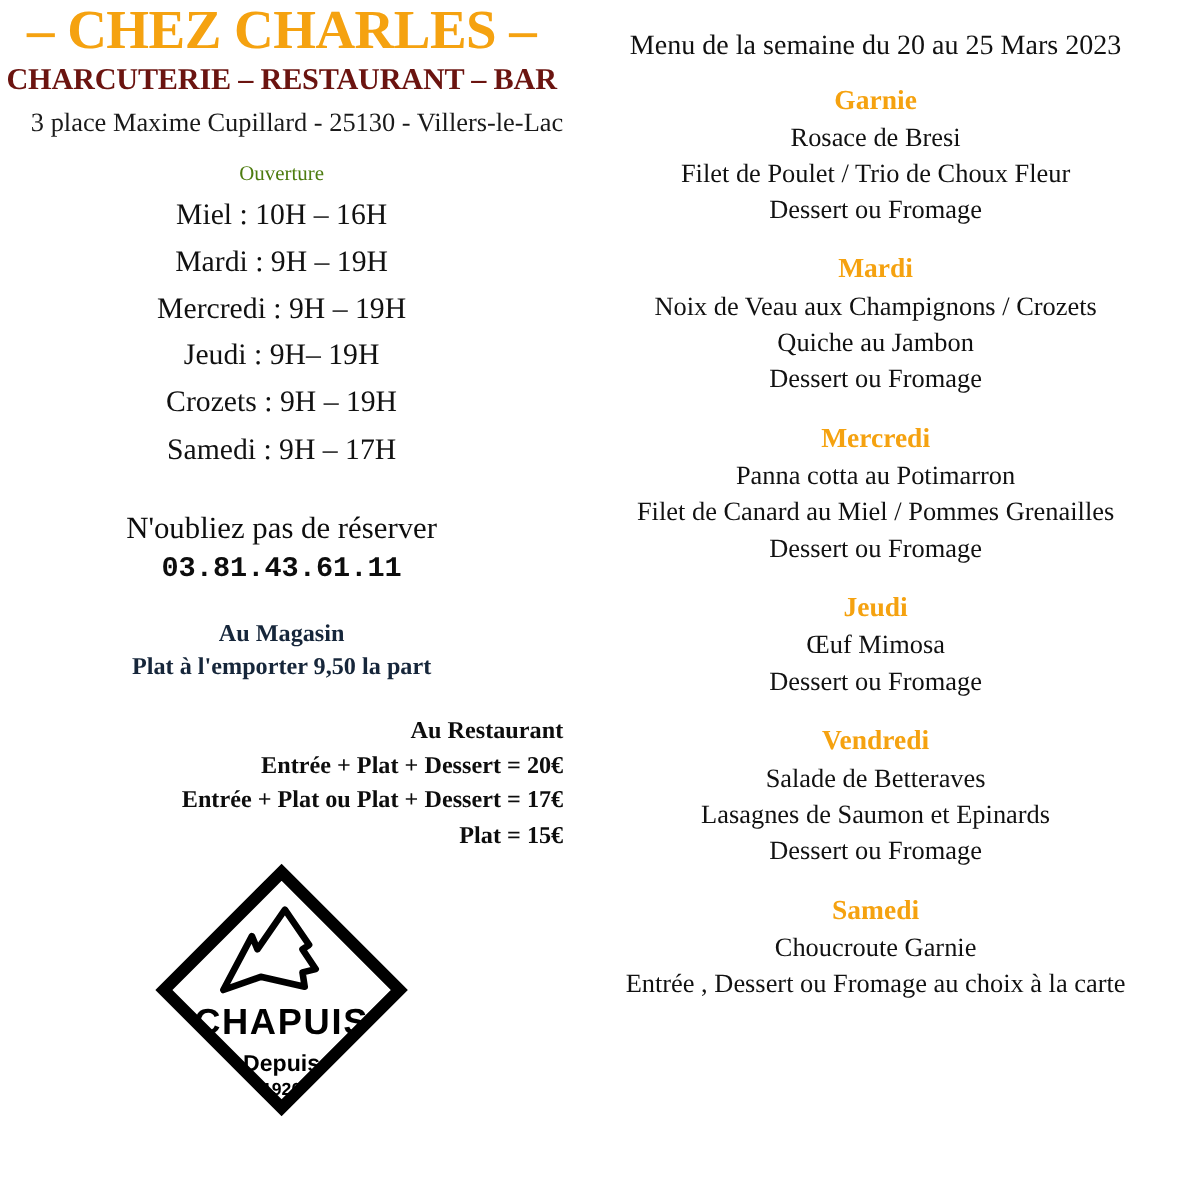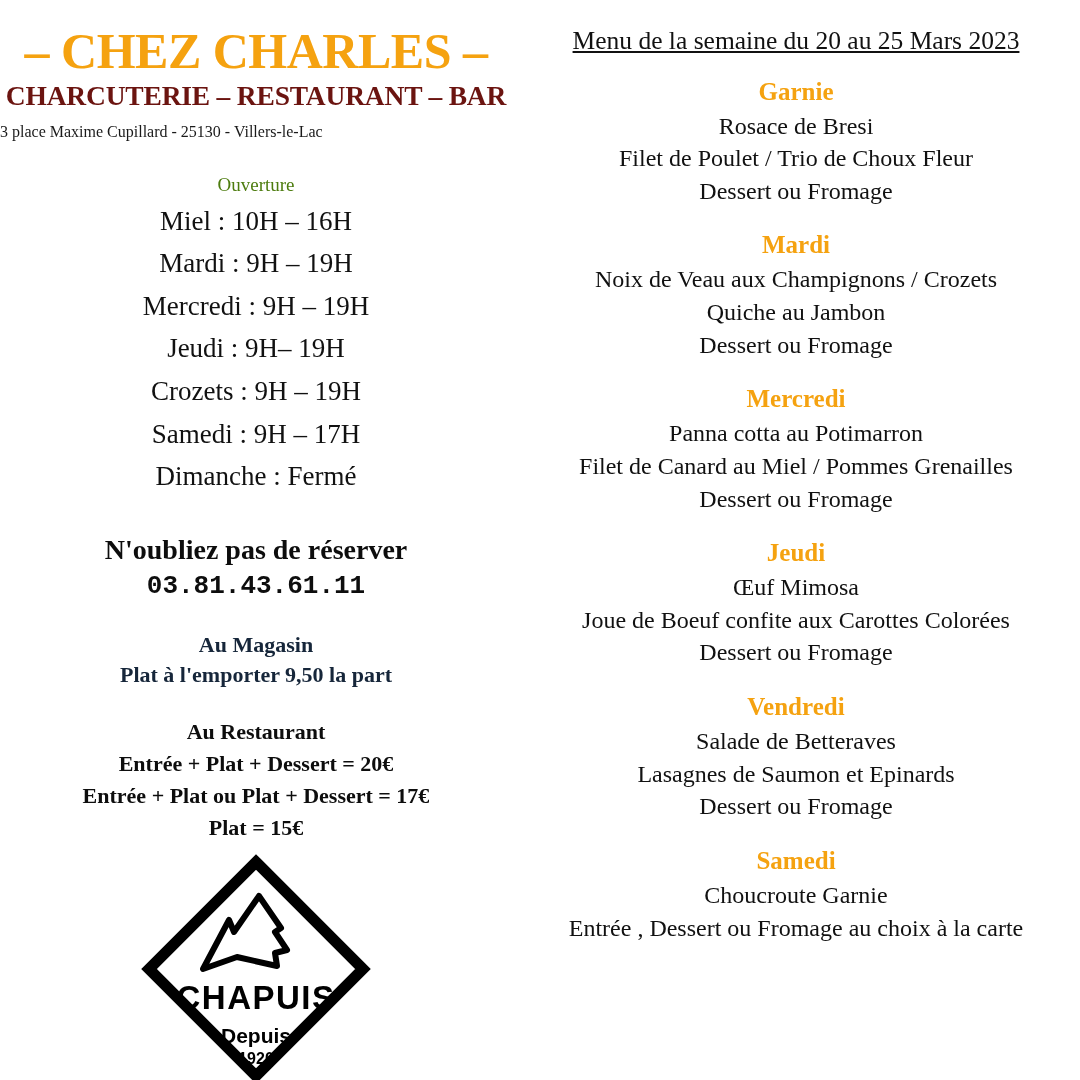--- a/index.html
+++ b/index.html
@@ -18,21 +18,21 @@
     position: relative;
     width: 1080px;
     height: 1080px;
     display: flex;
   }
 
   
   .left-col {
     width: 512px;
     position: relative;
-    padding-top: 26px;
+    padding-top: 2px;
   }
 
   .brand-title {
     text-align: center;
     color: #F5A210;
     font-size: 50px;
     font-weight: 700;
     letter-spacing: -0.5px;
     line-height: 1;
     margin: 0 0 6px 0;
@@ -44,25 +44,25 @@
     color: #6B1410;
     font-size: 27.5px;
     font-weight: 700;
     letter-spacing: -0.2px;
     line-height: 1;
     margin: 0 0 14px 0;
     white-space: nowrap;
   }
 
   .brand-address {
-    text-align: left;
+    text-align: right;
     color: #1a1a1a;
-    font-size: 16px;
-    line-height: 1;
-    margin: 0 0 30px 0;
+    font-size: 24px;
+    line-height: 1;
+    margin: 0 0 20px 0;
   }
 
   .hours {
     text-align: center;
     margin: 0;
   }
   .hours-title {
     font-size: 19px;
     line-height: 1.58;
     color: #4d7c0f;
@@ -72,21 +72,21 @@
     line-height: 1.58;
     color: #111;
   }
 
   .reserve-block {
     text-align: center;
     margin-top: 34px;
   }
   .reserve-title {
     font-size: 28px;
-    font-weight: 700;
+    font-weight: 400;
     line-height: 1.3;
     color: #0d0d0d;
   }
   .reserve-phone {
     font-size: 26px;
     font-weight: 700;
     line-height: 1.35;
     color: #0d0d0d;
     font-family: Liberation Mono, monospace;
   }
@@ -101,21 +101,21 @@
     font-weight: 700;
     line-height: 1.38;
   }
   .shop-line {
     font-size: 22px;
     font-weight: 700;
     line-height: 1.38;
   }
 
   .resto-block {
-    text-align: center;
+    text-align: right;
     margin-top: 26px;
     color: #0d0d0d;
   }
   .resto-title {
     font-size: 22px;
     font-weight: 700;
     line-height: 1.45;
   }
   .resto-line {
     font-size: 22px;
@@ -136,21 +136,20 @@
     padding-top: 28px;
     text-align: center;
   }
 
   .menu-header {
     font-size: 25.5px;
     color: #111;
     line-height: 1;
     margin: 0 0 22px 0;
     white-space: nowrap;
-    text-decoration: underline;
   }
 
   .day-block {
     margin-bottom: 22px;
   }
   .day-name {
     color: #F5A210;
     font-size: 25px;
     font-weight: 700;
     line-height: 1.28;
@@ -176,21 +175,20 @@
     <div class="brand-address">3 place Maxime Cupillard - 25130 - Villers-le-Lac</div>
 
     <div class="hours">
       <div class="hours-title">Ouverture</div>
       <div class="hours-line">Miel : 10H – 16H</div>
       <div class="hours-line">Mardi : 9H – 19H</div>
       <div class="hours-line">Mercredi : 9H – 19H</div>
       <div class="hours-line">Jeudi : 9H– 19H</div>
       <div class="hours-line">Crozets : 9H – 19H</div>
       <div class="hours-line">Samedi : 9H – 17H</div>
-      <div class="hours-line">Dimanche : Fermé</div>
     </div>
 
     <div class="reserve-block">
       <div class="reserve-title">N'oubliez pas de réserver</div>
       <div class="reserve-phone">03.81.43.61.11</div>
     </div>
 
     <div class="shop-block">
       <div class="shop-title">Au Magasin</div>
       <div class="shop-line">Plat à l'emporter  9,50 la part</div>
@@ -238,21 +236,20 @@
     <div class="day-block">
       <div class="day-name">Mercredi</div>
       <div class="day-dish">Panna cotta au Potimarron</div>
       <div class="day-dish">Filet de Canard au Miel / Pommes Grenailles</div>
       <div class="day-dish">Dessert ou Fromage</div>
     </div>
 
     <div class="day-block">
       <div class="day-name">Jeudi</div>
       <div class="day-dish">Œuf Mimosa</div>
-      <div class="day-dish">Joue de Boeuf confite aux Carottes Colorées</div>
       <div class="day-dish">Dessert ou Fromage</div>
     </div>
 
     <div class="day-block">
       <div class="day-name">Vendredi</div>
       <div class="day-dish">Salade de Betteraves</div>
       <div class="day-dish">Lasagnes de Saumon et Epinards</div>
       <div class="day-dish">Dessert ou Fromage</div>
     </div>
 

